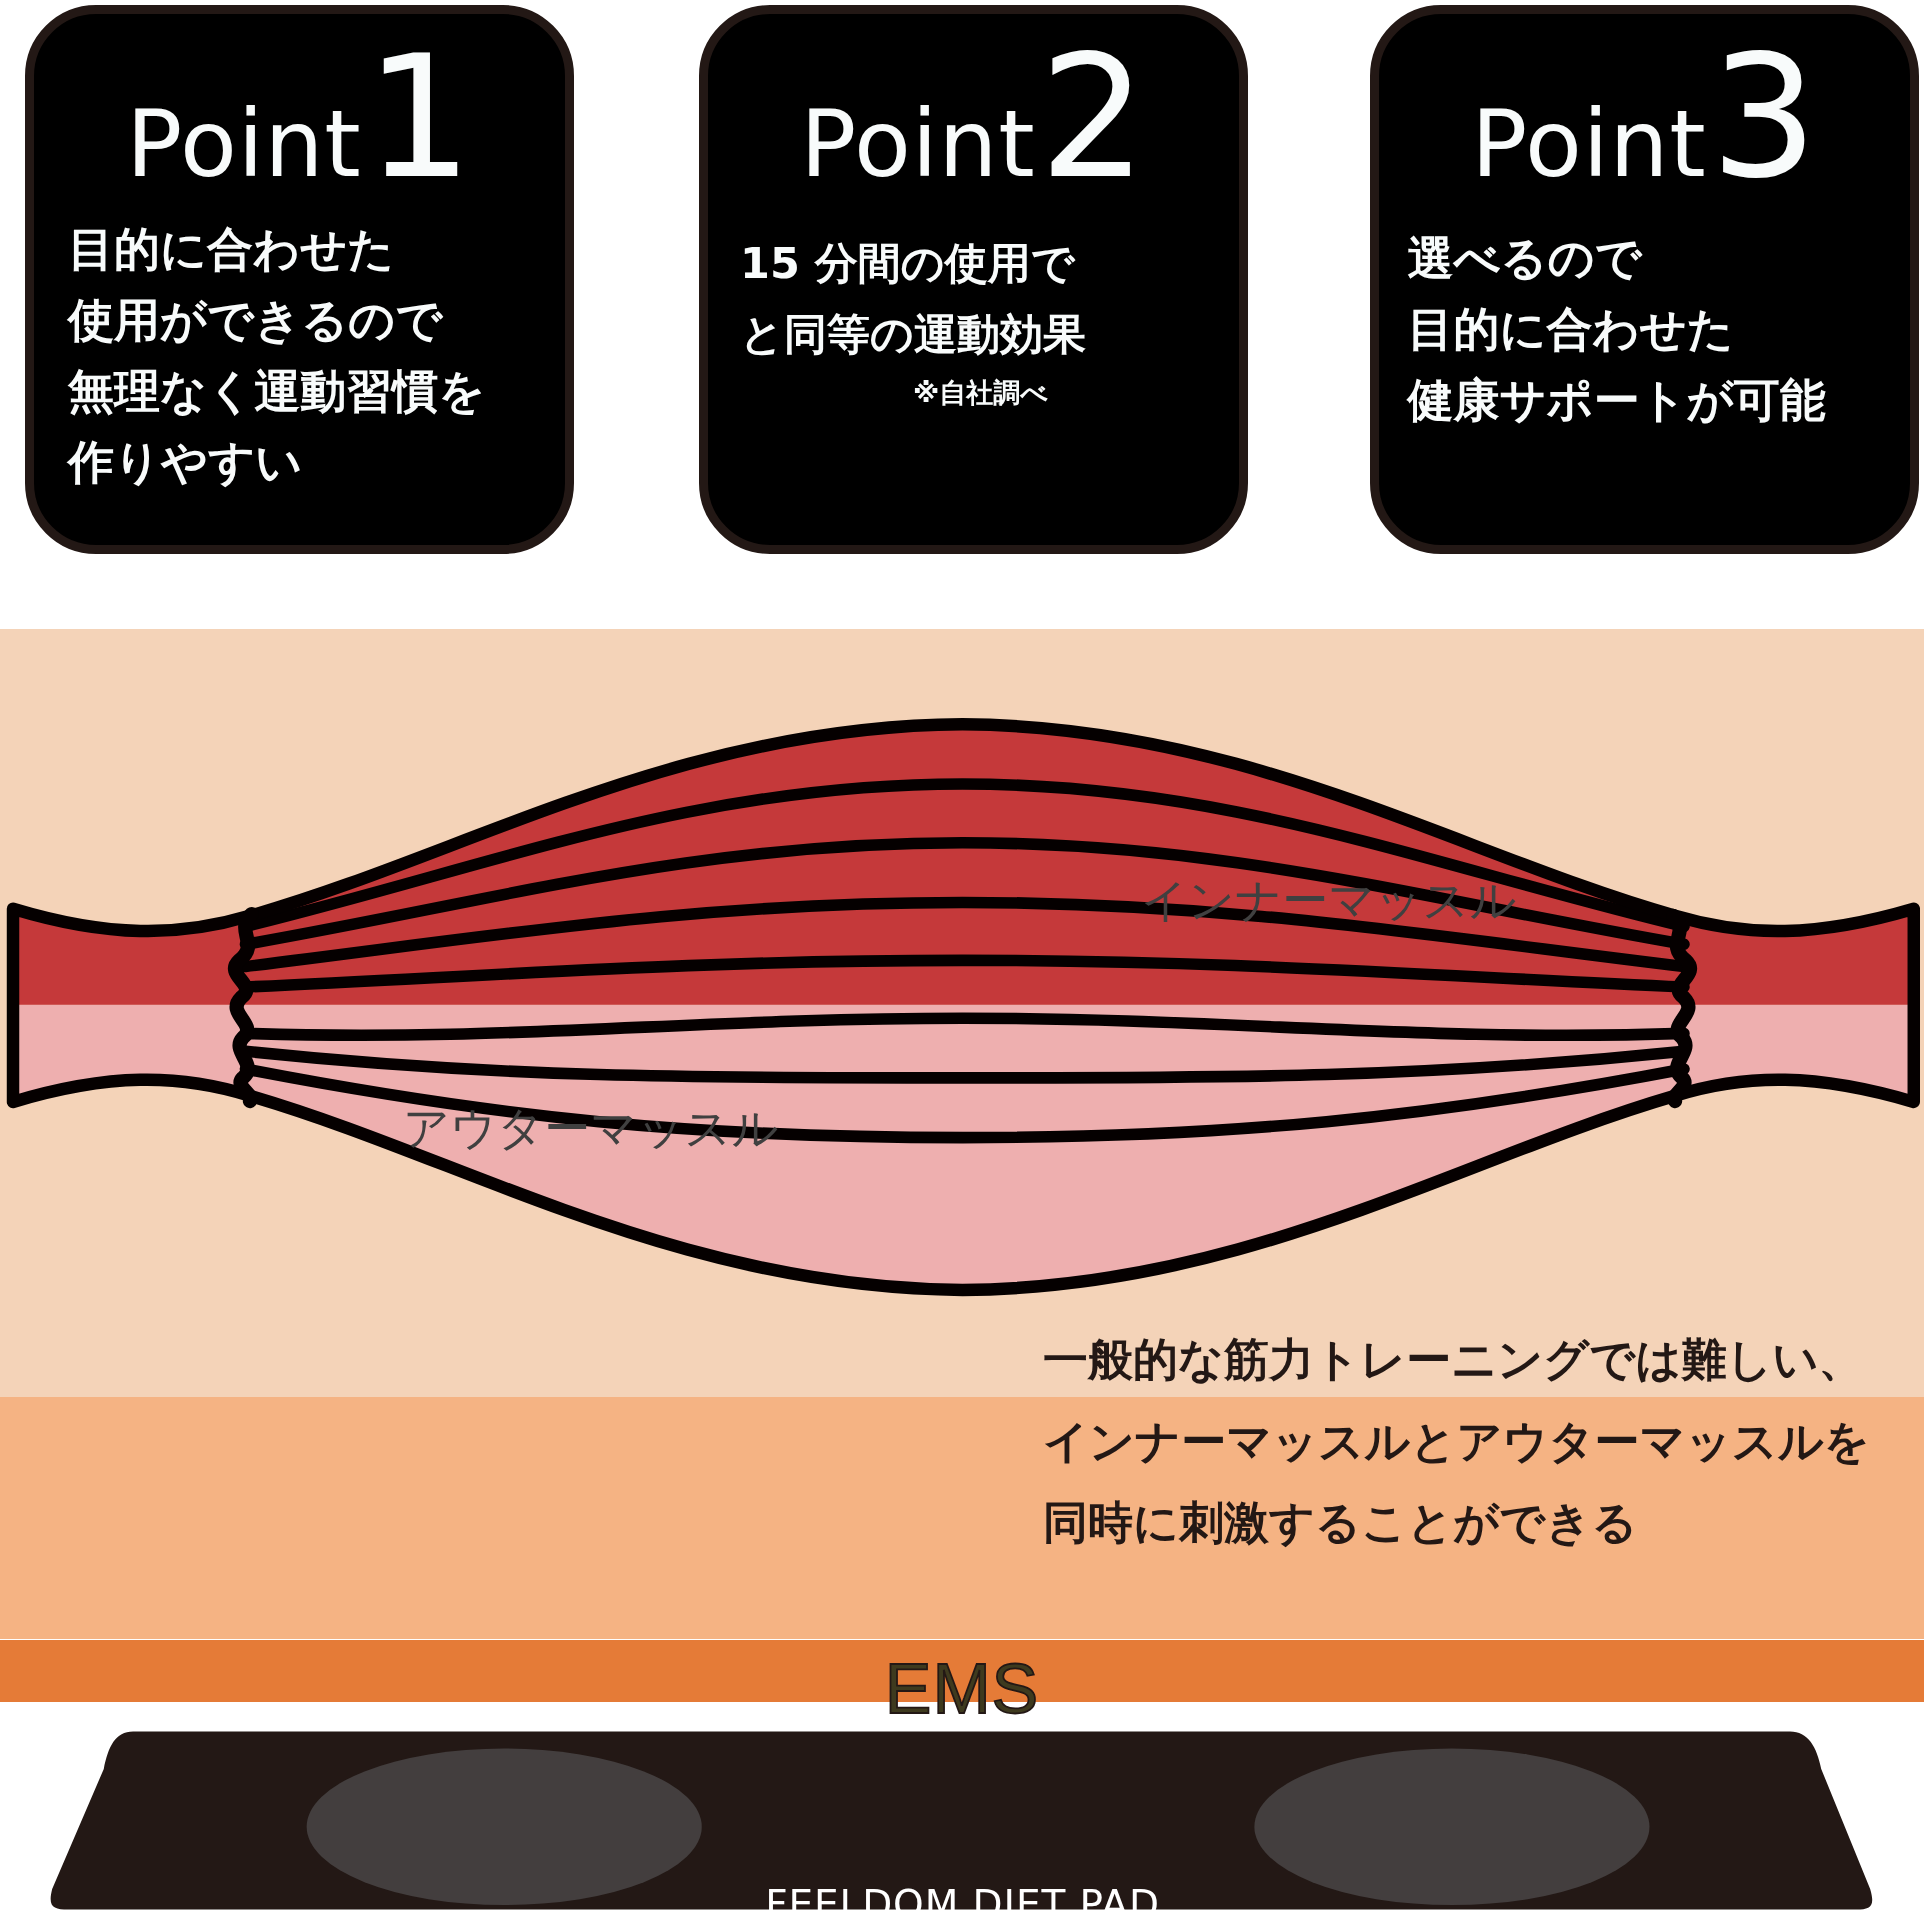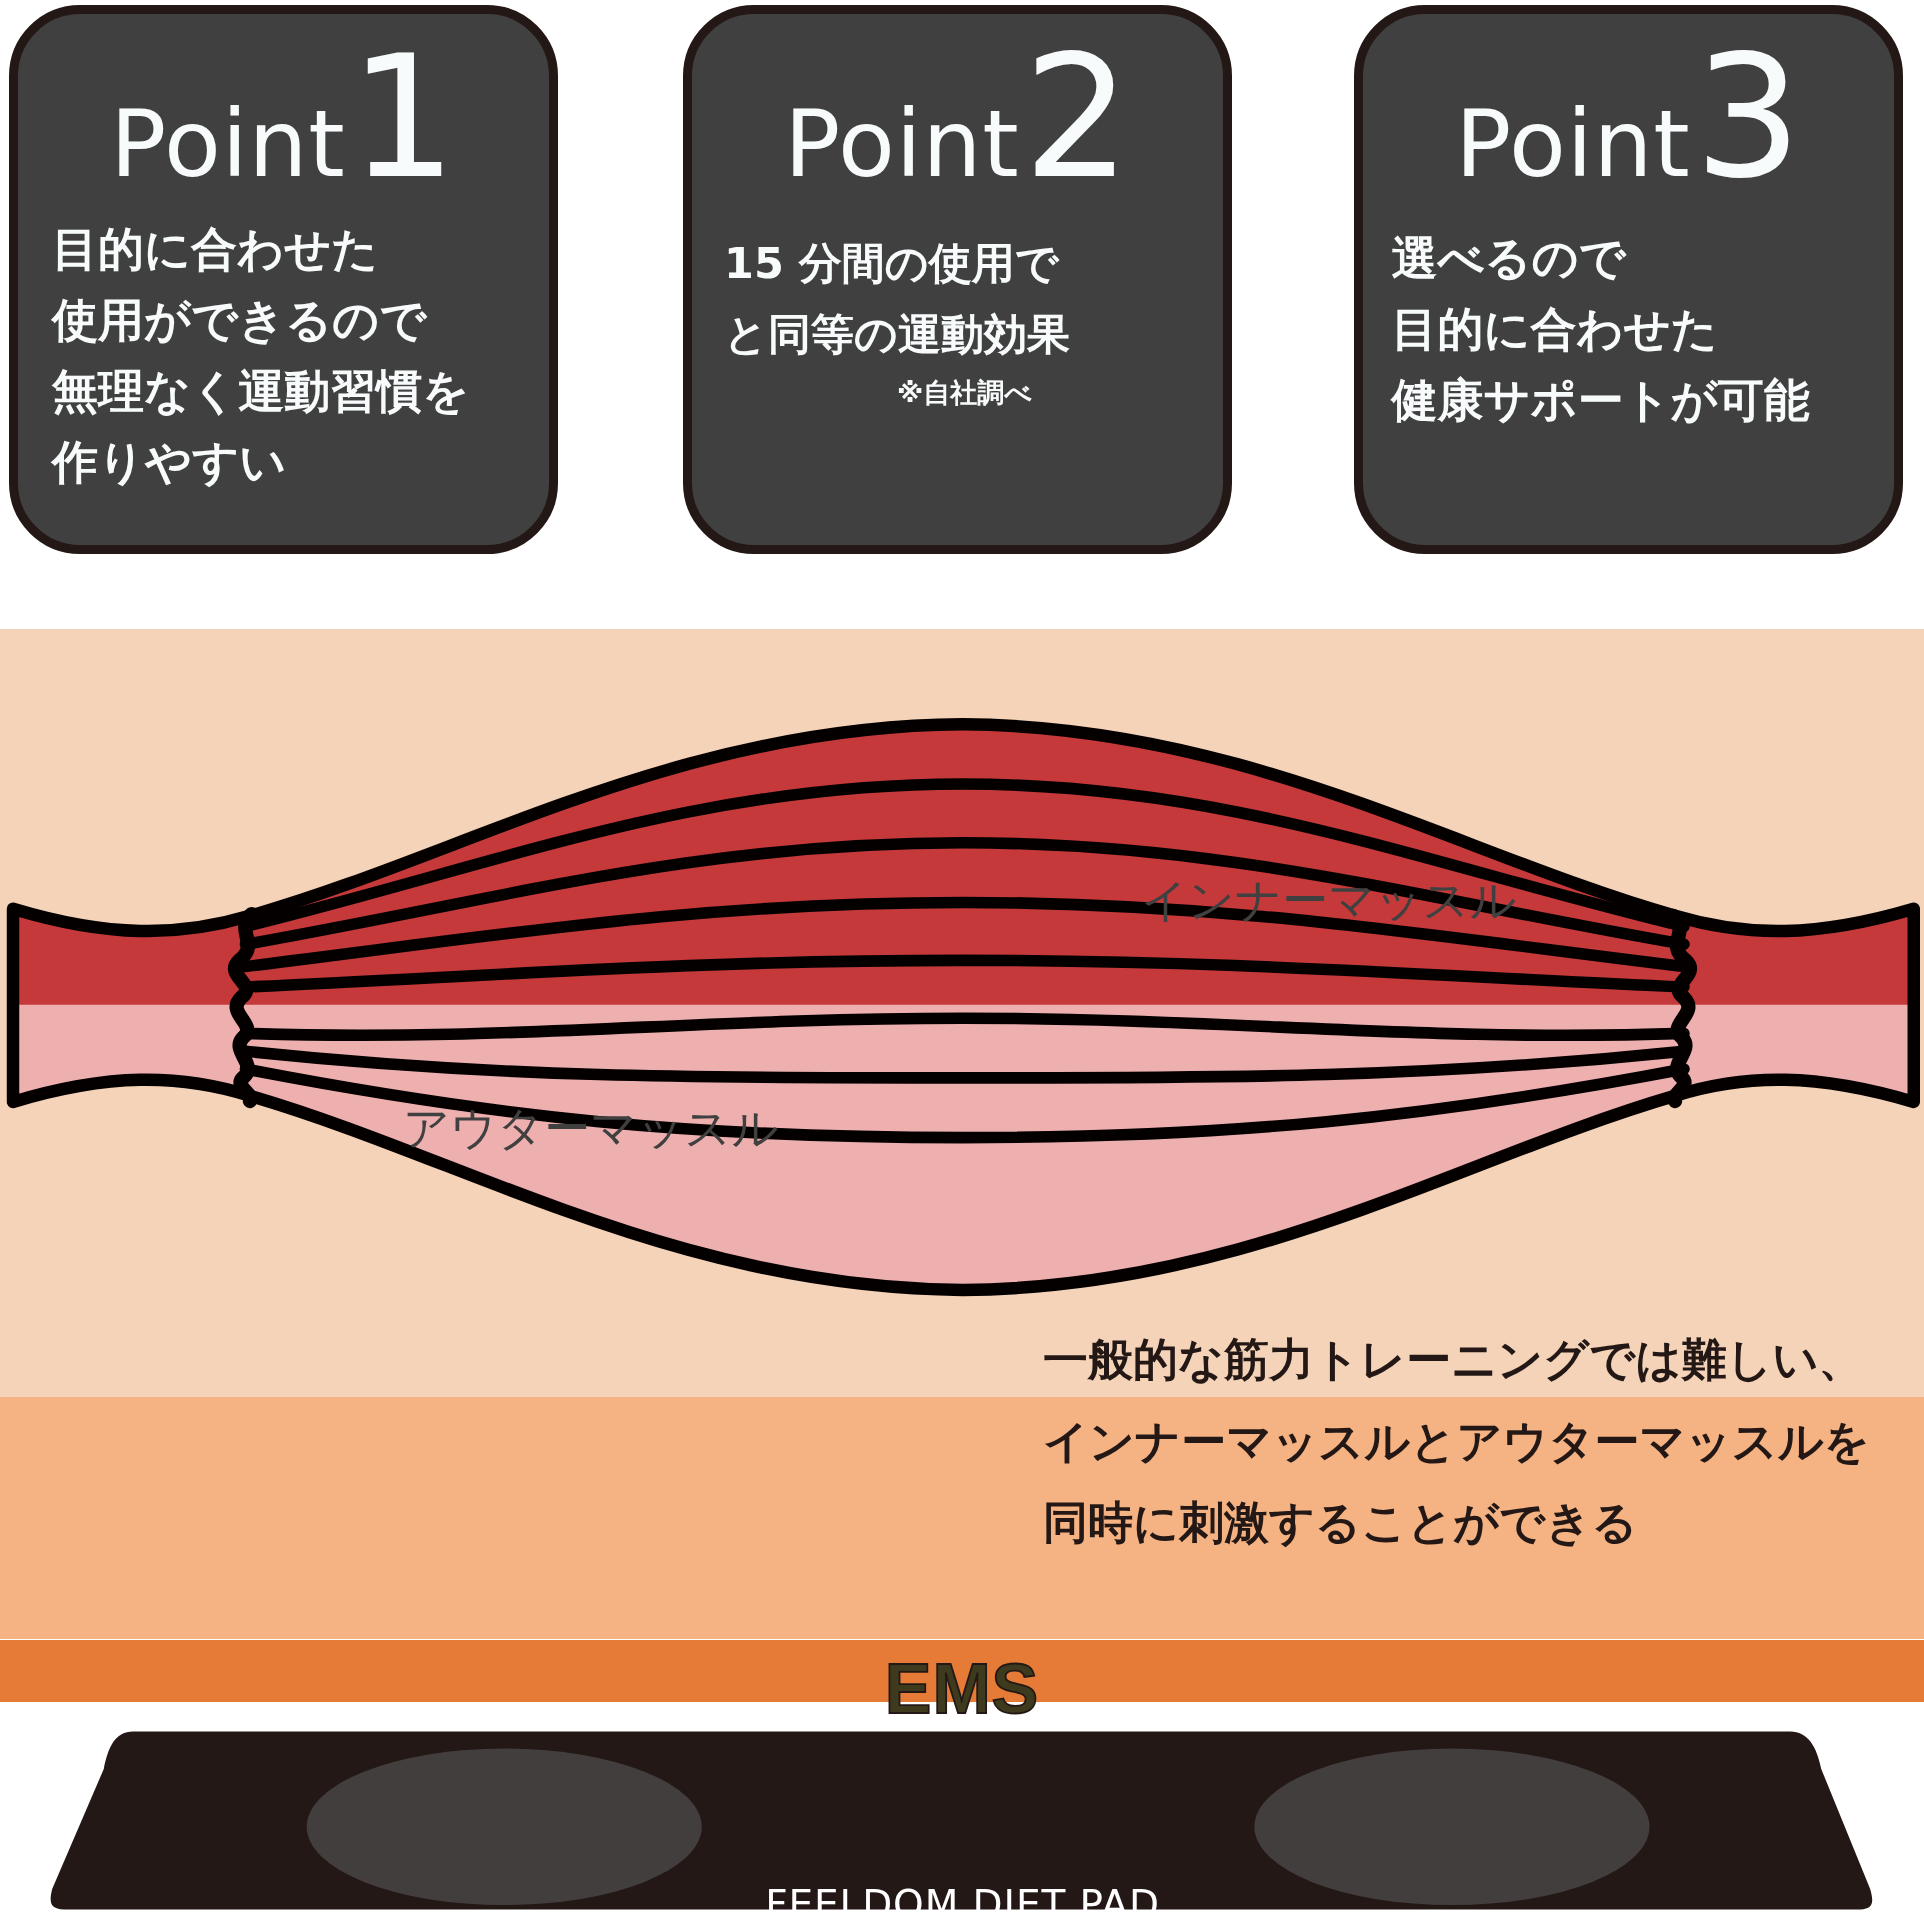--- a/index.html
+++ b/index.html
@@ -1,37 +1,37 @@
 <!DOCTYPE html>
 <html style="font-size:14.3px"><head>
 <meta charset="utf-8">
 <style>
   html, body { margin:0; padding:0; background:#ffffff; }
   body { width:1925px; height:1922px; position:relative; overflow:hidden;
          font-family:"DejaVu Sans","Liberation Sans",sans-serif; }
   .point-box { position:absolute; top:4.5px; width:549px; height:549px;
-               background:#404040; border:9px solid #231815; border-radius:71px;
-               box-sizing:border-box; color:#F8FBFB; }
+               background:#000000; border:9px solid #231815; border-radius:71px;
+               box-sizing:border-box; color:#F8FBFB;margin-left:16px; }
   .point-head { position:absolute; top:19.6px; left:0; right:0; text-align:center;
                 white-space:nowrap; }
   .point-word { font-family:"DejaVu Sans",sans-serif; font-size:93px;
                 font-weight:normal; letter-spacing:0.9px; vertical-align:baseline; }
   .point-num { font-family:"DejaVu Sans",sans-serif; font-size:169px;
                line-height:1; vertical-align:baseline; margin-left:3.6px; }
   .point-body { position:absolute; left:34px; right:18px; top:200px;
                 font-size:46px; line-height:71px; font-weight:bold; white-space:nowrap; }
   .point-body div { height:71px; }
   .note { font-size:27px; font-weight:bold; text-align:center; line-height:45px; }
   .band { position:absolute; left:0; width:1925px; }
   #muscle-svg { position:absolute; left:0; top:629px; }
   .muscle-label { position:absolute; color:#404040; font-size:46px; white-space:nowrap; }
   .desc { position:absolute; left:1043px; color:#231815; font-size:45px;
           font-weight:bold; white-space:nowrap; }
   .ems { position:absolute; left:882px; top:1649px; width:160px; text-align:center;
-         font-family:"Liberation Sans",sans-serif; font-weight:bold; font-size:70px;
+         font-family:"Liberation Sans",sans-serif; font-weight:normal; font-size:70px;
          color:#3E3A1E; -webkit-text-stroke:1.8px #231815; letter-spacing:0.9px; }
   #pad-svg { position:absolute; left:0; top:1720px; }
   .pad-label { position:absolute; left:0; width:1925px; top:1882px; text-align:center;
                color:#ffffff; font-size:39px; letter-spacing:0.9px; }
 </style>
 </head>
 <body>
 
 <div class="point-box" style="left:9px;">
   <div class="point-head">

